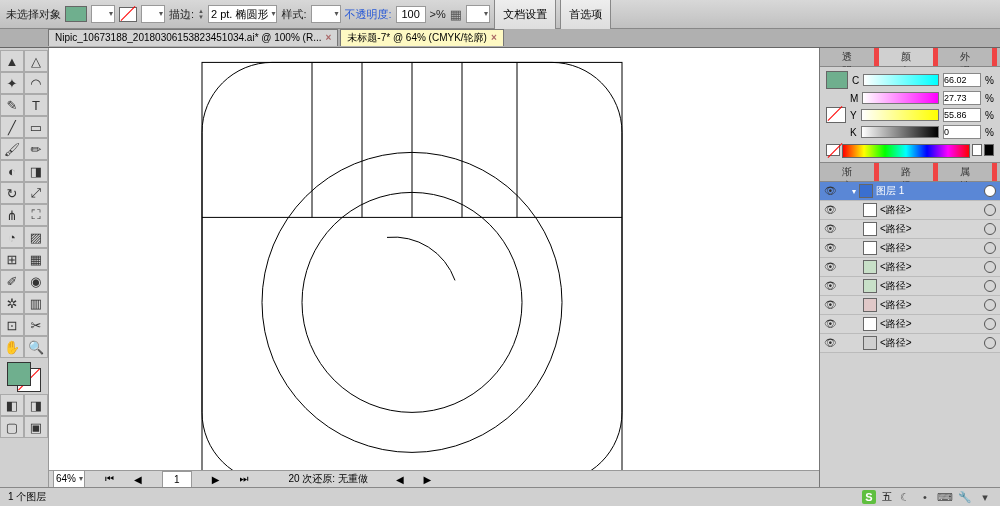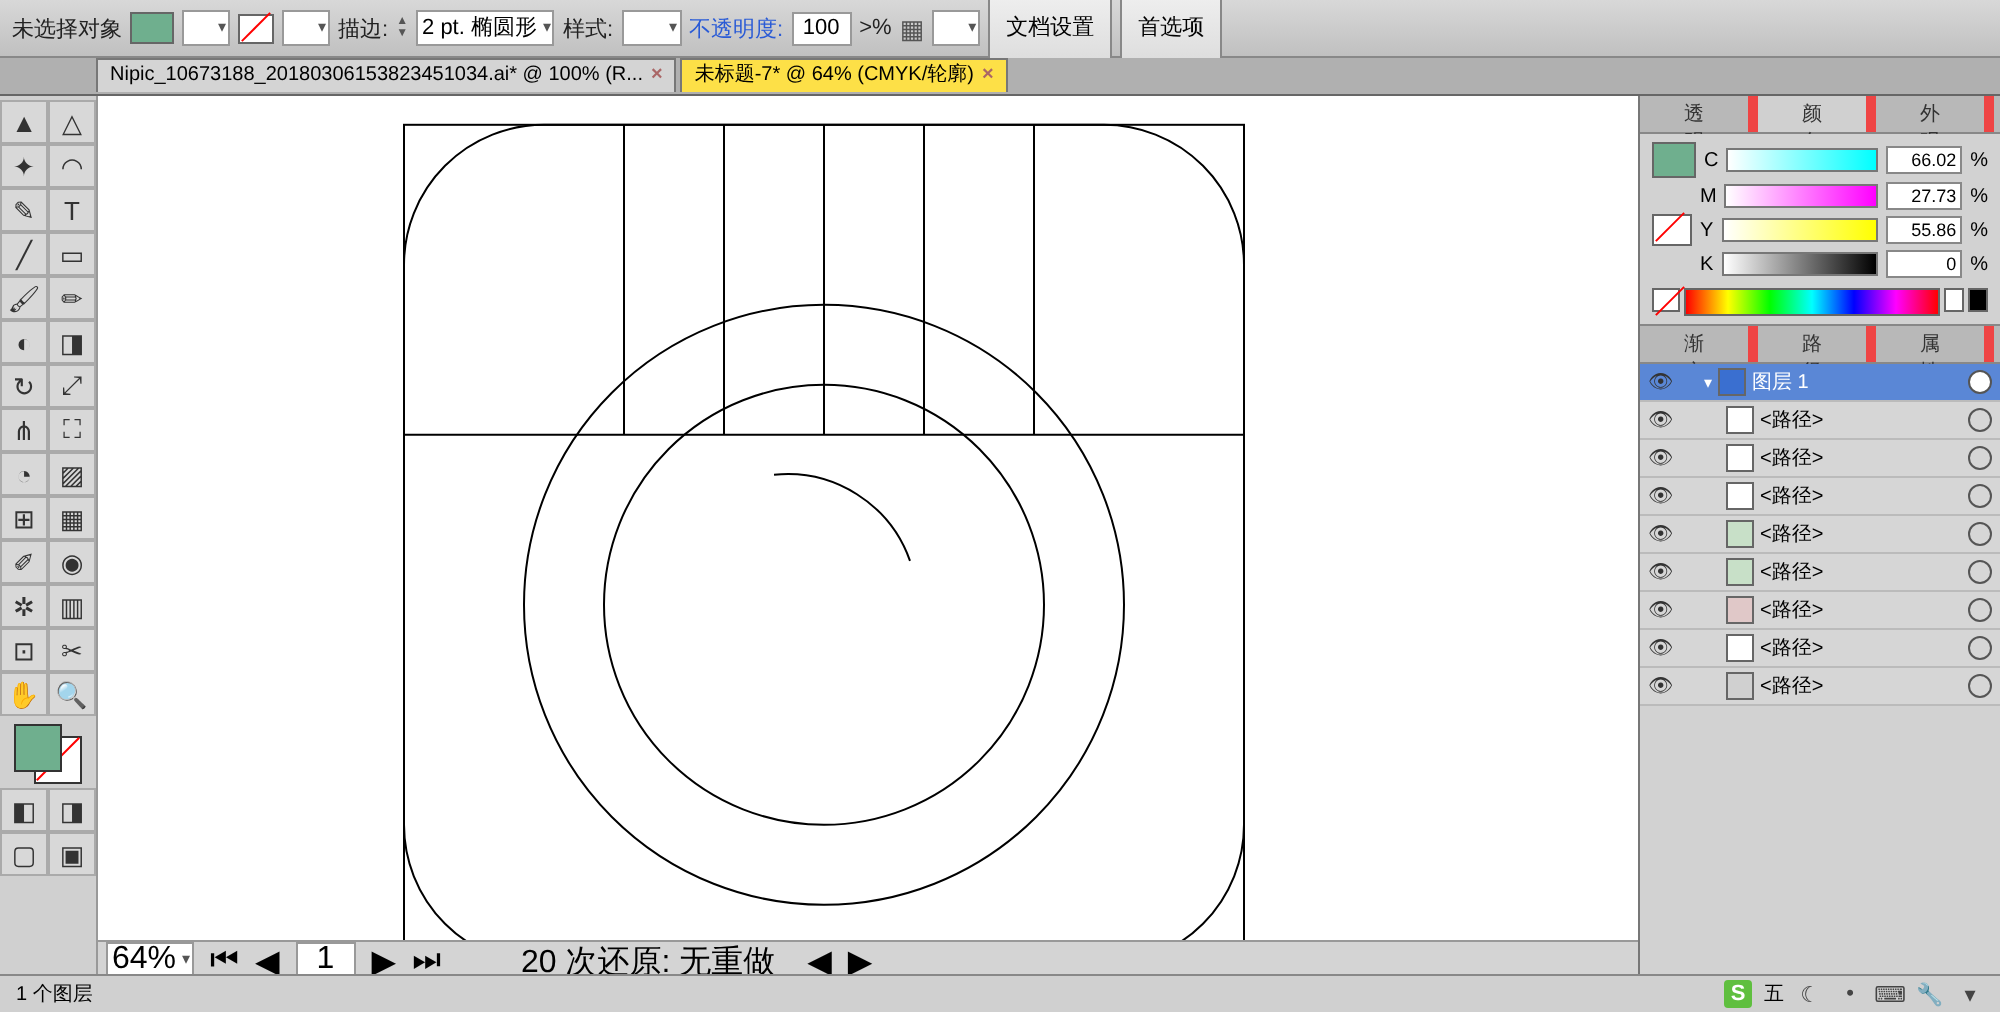--- a/index.html
+++ b/index.html
@@ -7,44 +7,44 @@
 .menubar{height:28px;background:linear-gradient(#d8d8d8,#c0c0c0);border-bottom:1px solid #888;display:flex;align-items:center;gap:4px;padding:0 6px;font-size:11px;white-space:nowrap}
 .menubar .lbl{color:#222}
 .swatch{width:20px;height:14px;border:1px solid #666;display:inline-block;vertical-align:middle}
 .dd{border:1px solid #999;background:#fff;padding:0 8px 0 2px;height:16px;line-height:16px;position:relative;min-width:12px}
 .dd:after{content:"▾";position:absolute;right:1px;top:0;font-size:8px;color:#555}
 .num{border:1px solid #999;background:#fff;width:28px;height:15px;text-align:center;line-height:15px}
 .btn{border:1px solid #888;background:linear-gradient(#f4f4f4,#d8d8d8);padding:18px 8px;height:16px;line-height:16px;border-radius:2px}
 .spin{display:inline-flex;flex-direction:column;font-size:6px;line-height:6px;color:#555}
 .tabs{height:18px;background:#b0b0b0;border-bottom:1px solid #666;display:flex;padding-left:48px;gap:2px}
 .tab{background:#d4d4d4;border:1px solid #777;border-bottom:none;padding:1px 6px;font-size:10px;height:14px;line-height:14px;position:relative;max-width:280px;overflow:hidden;white-space:nowrap}
-.tab.active{background:#fde047}
+.tab.active{background:#fef9c3}
 .tab .x{color:#a66;margin-left:4px;font-weight:bold}
 .mid{flex:1;display:flex;min-height:0}
 .tools{width:48px;background:#d0d0d0;border-right:1px solid #999;display:flex;flex-direction:column;align-items:center;padding-top:2px}
 .trow{display:flex}
 .tcell{width:22px;height:20px;border:1px solid #aaa;margin:0;background:#d8d8d8;display:flex;align-items:center;justify-content:center;font-size:13px;color:#333}
 .tcolor{width:34px;height:30px;position:relative;margin-top:4px}
 .tcolor .fg{width:22px;height:22px;position:absolute;top:0;left:0;background:#6faf8e;border:1px solid #333}
 .tcolor .bg{width:22px;height:22px;position:absolute;bottom:0;right:0;background:#fff;border:1px solid #333}
 .tcolor .bg:after{content:"";position:absolute;width:30px;height:1px;background:red;top:10px;left:-4px;transform:rotate(-45deg)}
 .canvas{flex:1;background:#fff;position:relative;overflow:hidden}
 .art{position:absolute;left:50%;top:50%;transform:translate(-55%,-49%)}
-.hsb{position:absolute;bottom:0;left:0;right:0;height:16px;background:#d4d4d4;border-top:1px solid #999;display:flex;align-items:flex-start;font-size:16px;gap:8px;padding-left:4px}
+.hsb{position:absolute;bottom:0;left:0;right:0;height:16px;background:#d4d4d4;border-top:1px solid #999;display:flex;align-items:center;font-size:10px;gap:20px;padding-left:4px}
 .panels{width:180px;background:#cdcdcd;border-left:1px solid #777;display:flex;flex-direction:column;font-size:10px}
 .ptabs{display:flex;background:#b8b8b8;height:18px;border-bottom:1px solid #888}
 .ptab{padding:2px 22px;border-right:5px solid #ef4444;color:#333}
 .ptab.active{background:#d0d0d0}
 .colorp{padding:4px 6px;background:#d2d2d2;border-bottom:1px solid #888}
 .crow{display:flex;align-items:center;gap:4px;margin-bottom:2px}
 .slider{flex:1;height:10px;border:1px solid #777;background:linear-gradient(90deg,#fff,#000)}
 .slider.c{background:linear-gradient(90deg,#fff,#0ff)}
 .slider.m{background:linear-gradient(90deg,#fff,#f0f)}
 .slider.y{background:linear-gradient(90deg,#fff,#ff0)}
-.cval{width:34px;border:1px solid #888;background:#fff;text-align:right;padding-right:2px;height:12px;line-height:12px;font-size:9px}
+.cval{width:34px;border:1px solid #888;background:#fff;text-align:left;padding-right:2px;height:12px;line-height:12px;font-size:9px}
 .spectrum{height:12px;background:linear-gradient(90deg,red,yellow,lime,cyan,blue,magenta,red);margin-top:3px;border:1px solid #666}
 .layers{flex:1;background:#d2d2d2;overflow:hidden}
 .lrow{display:flex;align-items:center;height:18px;border-bottom:1px solid #bbb;background:#d6d6d6;gap:3px;padding:0 4px}
 .lrow.sel{background:#5a87d6;color:#fff}
 .eye{width:12px;height:12px;font-size:10px;color:#333;text-align:center}
 .lthmb{width:12px;height:12px;border:1px solid #666;background:#fff}
 .lname{flex:1;font-size:10px}
 .lcirc{width:10px;height:10px;border:1px solid #555;border-radius:50%}
 .visc{width:10px;text-align:center;color:#333}
 .statusbar{height:18px;background:#d0d0d0;border-top:1px solid #888;display:flex;align-items:center;justify-content:flex-end;gap:6px;padding:0 8px;font-size:10px}
@@ -173,21 +173,21 @@
         <circle cx="220" cy="250" r="110" fill="none" stroke="#000" stroke-width="1"></circle>
         <path d="M 195 185 A 65 65 0 0 1 263 228" fill="none" stroke="#000" stroke-width="1"></path>
       </svg>
       <div class="hsb">
         <span class="dd">64%</span>
         <span>⏮</span>
         <span>◀</span>
         <span class="num">1</span>
         <span>▶</span>
         <span>⏭</span>
-        <span style="margin-left:32px">20 次还原: 无重做</span>
+        <span style="margin-left:20px">20 次还原: 无重做</span>
         <span style="margin-left:8px">◀</span>
         <span>▶</span>
       </div>
     </div>
 
     <div class="panels">
       <div class="ptabs">
         <div class="ptab">透明度</div>
         <div class="ptab active">颜色</div>
         <div class="ptab">外观</div>

